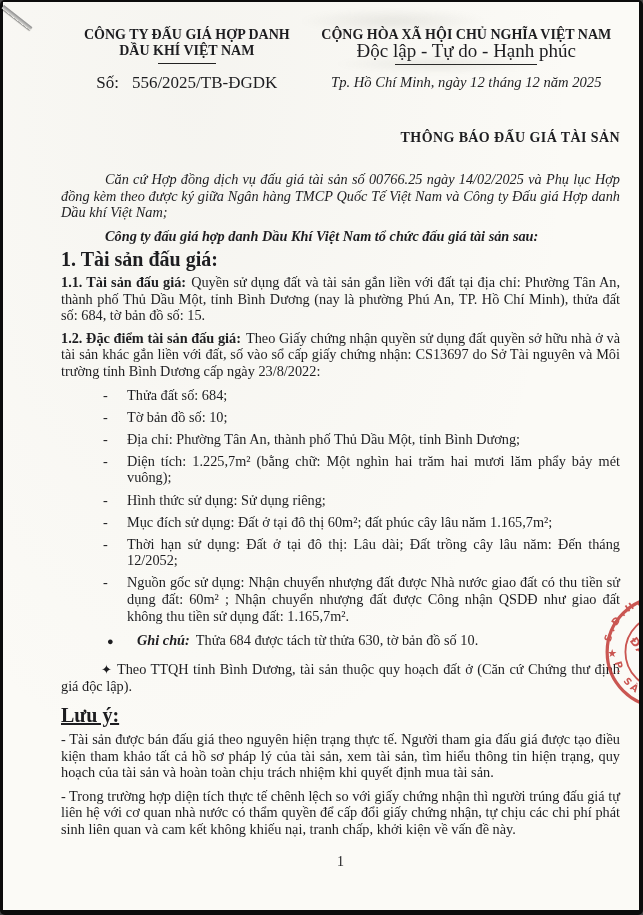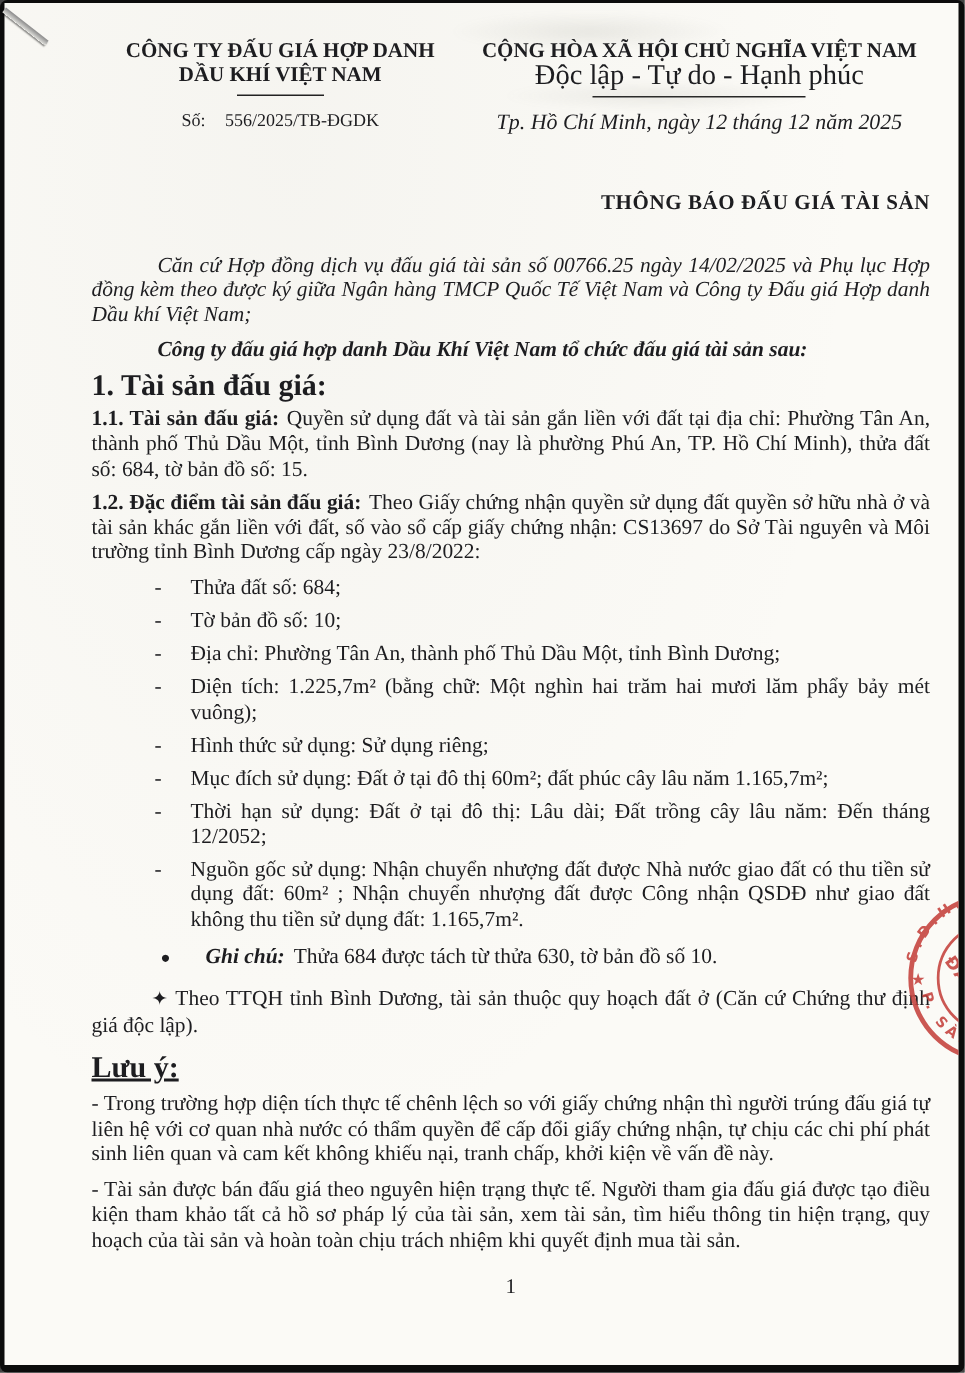--- a/index.html
+++ b/index.html
@@ -34,21 +34,21 @@
       background:radial-gradient(ellipse, rgba(130,130,118,.25), transparent 70%);}
   .hdr{display:flex;}
   .hdr-col{text-align:center;}
   .hdr-left{width:45%;}
   .hdr-right{flex:1;}
   .hl{font-weight:bold;font-size:14px;line-height:15.5px;}
   .hl2{font-weight:normal;font-size:19px;line-height:16px;}
   .sep{border:0;border-top:1.6px solid #222;margin:5px auto 0;}
   .sep-l{width:58px;}
   .sep-r{width:142px;}
-  .docno{font-size:12px;margin-top:9px;}
+  .docno{font-size:17px;margin-top:9px;}
   .docno .num{margin-left:13px;}
   .pdate{font-style:italic;font-size:14.6px;margin-top:9px;}
   .title{text-align:right;font-weight:bold;font-size:14px;line-height:22px;
          margin:34px 0 0;letter-spacing:.4px;}
   p{margin:0;text-align:justify;font-size:14.3px;line-height:16.6px;}
   .intro{font-style:italic;text-indent:44px;margin-top:22px;}
   .org{font-weight:bold;font-style:italic;text-indent:44px;margin-top:7px;}
   .sec-h{font-weight:bold;margin-top:7px;font-size:20px;}
   .para{margin-top:6px;}
   .lbl{font-weight:bold;margin-right:5px;}
@@ -125,22 +125,22 @@
     <p class="note">
       <span class="blt">●</span><span class="nl">Ghi chú:</span><span>Thửa 684 được tách từ thửa 630, tờ bản đồ số 10.</span>
     </p>
 
     <p class="planning">
       <span class="star">✦</span><span>Theo TTQH tỉnh Bình Dương, tài sản thuộc quy hoạch đất ở (Căn cứ Chứng thư định giá độc lập).</span>
     </p>
 
     <p class="notice-h">Lưu ý:</p>
 
+    <p class="notice-p">- Tài sản được bán đấu giá theo nguyên hiện trạng thực tế. Người tham gia đấu giá được tạo điều kiện tham khảo tất cả hồ sơ pháp lý của tài sản, xem tài sản, tìm hiểu thông tin hiện trạng, quy hoạch của tài sản và hoàn toàn chịu trách nhiệm khi quyết định mua tài sản.</p>
     <p class="notice-p notice-p2">- Trong trường hợp diện tích thực tế chênh lệch so với giấy chứng nhận thì người trúng đấu giá tự liên hệ với cơ quan nhà nước có thẩm quyền để cấp đổi giấy chứng nhận, tự chịu các chi phí phát sinh liên quan và cam kết không khiếu nại, tranh chấp, khởi kiện về vấn đề này.</p>
-    <p class="notice-p">- Tài sản được bán đấu giá theo nguyên hiện trạng thực tế. Người tham gia đấu giá được tạo điều kiện tham khảo tất cả hồ sơ pháp lý của tài sản, xem tài sản, tìm hiểu thông tin hiện trạng, quy hoạch của tài sản và hoàn toàn chịu trách nhiệm khi quyết định mua tài sản.</p>
 
     <div class="pageno">1</div>
 
     <svg class="stamp" viewBox="0 0 140 140">
       <circle cx="70" cy="70" r="60" stroke-width="3.5"></circle>
       <circle cx="70" cy="70" r="40" stroke-width="2"></circle>
       <defs>
         <path id="arcTop" d="M 13 70 A 57 57 0 0 1 127 70"></path>
         <path id="arcBottom" d="M 17 70 A 53 53 0 0 0 123 70"></path>
       </defs>

